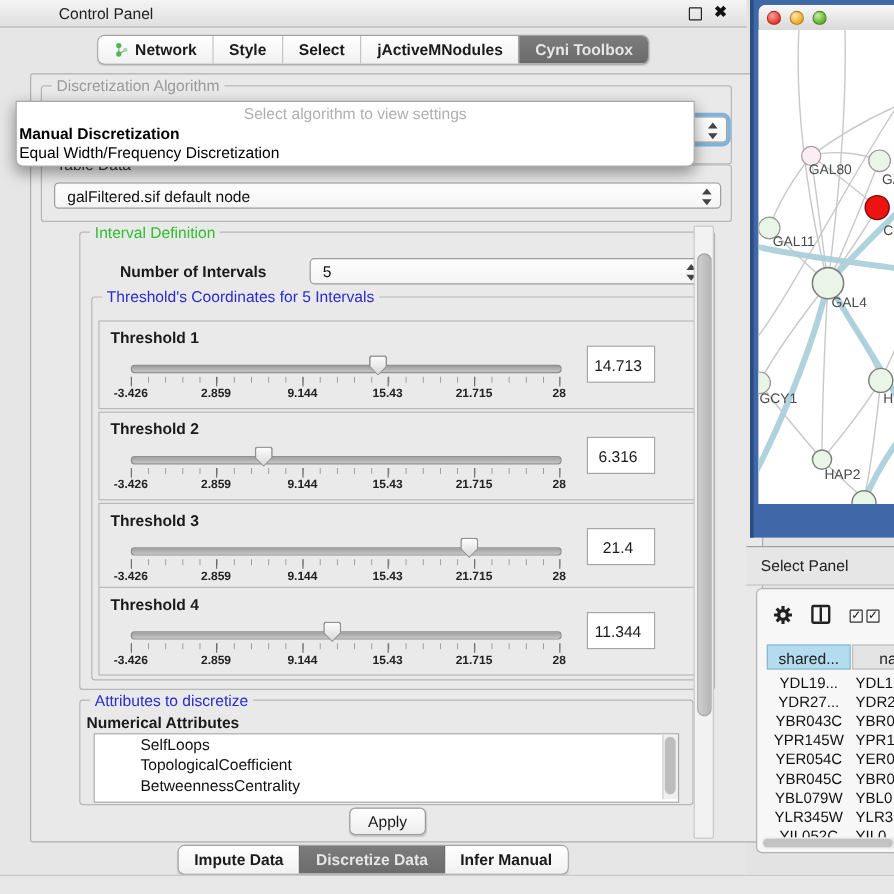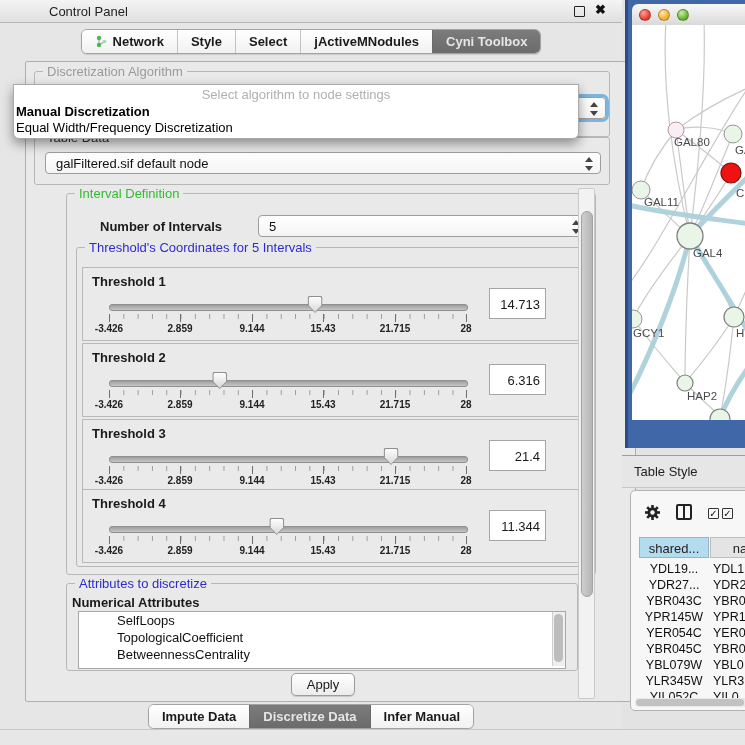--- a/index.html
+++ b/index.html
@@ -70,21 +70,21 @@
     clip-path:polygon(8% 0,92% 0,100% 10%,100% 55%,50% 100%,0 55%,0 10%);background:#8f8f8f;}
   .sl-thumb .inner{position:absolute;left:1px;top:1px;right:1px;bottom:1px;
     clip-path:polygon(8% 0,92% 0,100% 10%,100% 55%,50% 100%,0 55%,0 10%);
     background:linear-gradient(#fdfdfd,#d8d8d8);}
   .minor-ticks{position:absolute;left:26px;top:46px;width:358px;height:5px;
     background-image:linear-gradient(to right,#9b9b9b 1px,transparent 1px);background-size:4% 100%;}
   .major-tick{position:absolute;top:46px;width:1px;height:8px;background:#6f6f6f;}
   .tick-label{position:absolute;top:55px;transform:translateX(-50%);
     font-size:10px;font-weight:bold;color:#222;white-space:nowrap;}
   .val-box{position:absolute;left:406px;top:20px;width:57px;height:31px;background:#fff;
-    border:1px solid #a5a5a5;font-size:13px;text-align:right;line-height:31px;padding-right:5px;
+    border:1px solid #a5a5a5;font-size:13px;text-align:center;line-height:31px;padding-right:5px;
     box-sizing:border-box;}
 
   
   #attr-list{left:58px;top:610px;width:462px;height:56px;background:#fff;border:1px solid #a8a8a8;
     overflow:hidden;}
   #attr-list .item{padding-left:14px;line-height:17px;font-size:13px;color:#111;}
   #attr-vscroll{position:absolute;right:0;top:0;width:12px;height:54px;background:#efefef;border-left:1px solid #cfcfcf;}
   #attr-vscroll .thumb{position:absolute;left:1px;top:2px;width:9px;height:48px;background:#bdbdbd;border-radius:5px;}
 
   #apply-btn{left:271px;top:672px;width:62px;height:21px;border:1px solid #9c9c9c;border-radius:5px;
@@ -387,21 +387,21 @@
     <span class="net-label" style="left:103px;top:119px;">GA</span>
     <span class="net-label" style="left:104px;top:162px;">C</span>
     <span class="net-label" style="left:12px;top:171px;">GAL11</span>
     <span class="net-label" style="left:61px;top:222px;">GAL4</span>
     <span class="net-label" style="left:1px;top:302px;">GCY1</span>
     <span class="net-label" style="left:104px;top:302px;">H</span>
     <span class="net-label" style="left:55px;top:365px;">HAP2</span>
   </div>
 
   <div id="table-titlebar" class="abs">
-    <span id="table-title" class="abs">Table Style</span>
+    <span id="table-title" class="abs">Select Panel</span>
   </div>
 
   <div id="table-subpanel" class="abs">
 
     <svg class="abs" style="left:13px;top:13px;" width="17" height="17" viewBox="0 0 17 17">
       <g stroke="#222" stroke-width="2.6">
         <line x1="8.5" y1="1" x2="8.5" y2="16"></line>
           <line x1="1" y1="8.5" x2="16" y2="8.5"></line>
         <line x1="3.2" y1="3.2" x2="13.8" y2="13.8"></line>
           <line x1="13.8" y1="3.2" x2="3.2" y2="13.8"></line>
@@ -436,18 +436,18 @@
     <div class="td-cell" style="left:82px;top:182px;width:56px;text-align:left;">YLR3</div>
     <div class="td-cell" style="left:8px;top:198px;width:70px;height:9px;overflow:hidden;">YIL052C</div>
     <div class="td-cell" style="left:82px;top:198px;width:56px;height:9px;overflow:hidden;text-align:left;">YIL0</div>
 
     <div id="h-scroll">
         <div class="thumb"></div>
       </div>
   </div>
 
   <div id="algo-popup" class="abs">
-    <div class="ph">Select algorithm to node settings</div>
+    <div class="ph">Select algorithm to view settings</div>
     <div class="it1">Manual Discretization</div>
     <div class="it2">Equal Width/Frequency Discretization</div>
   </div>
 
 </div>
 
 </body></html>

